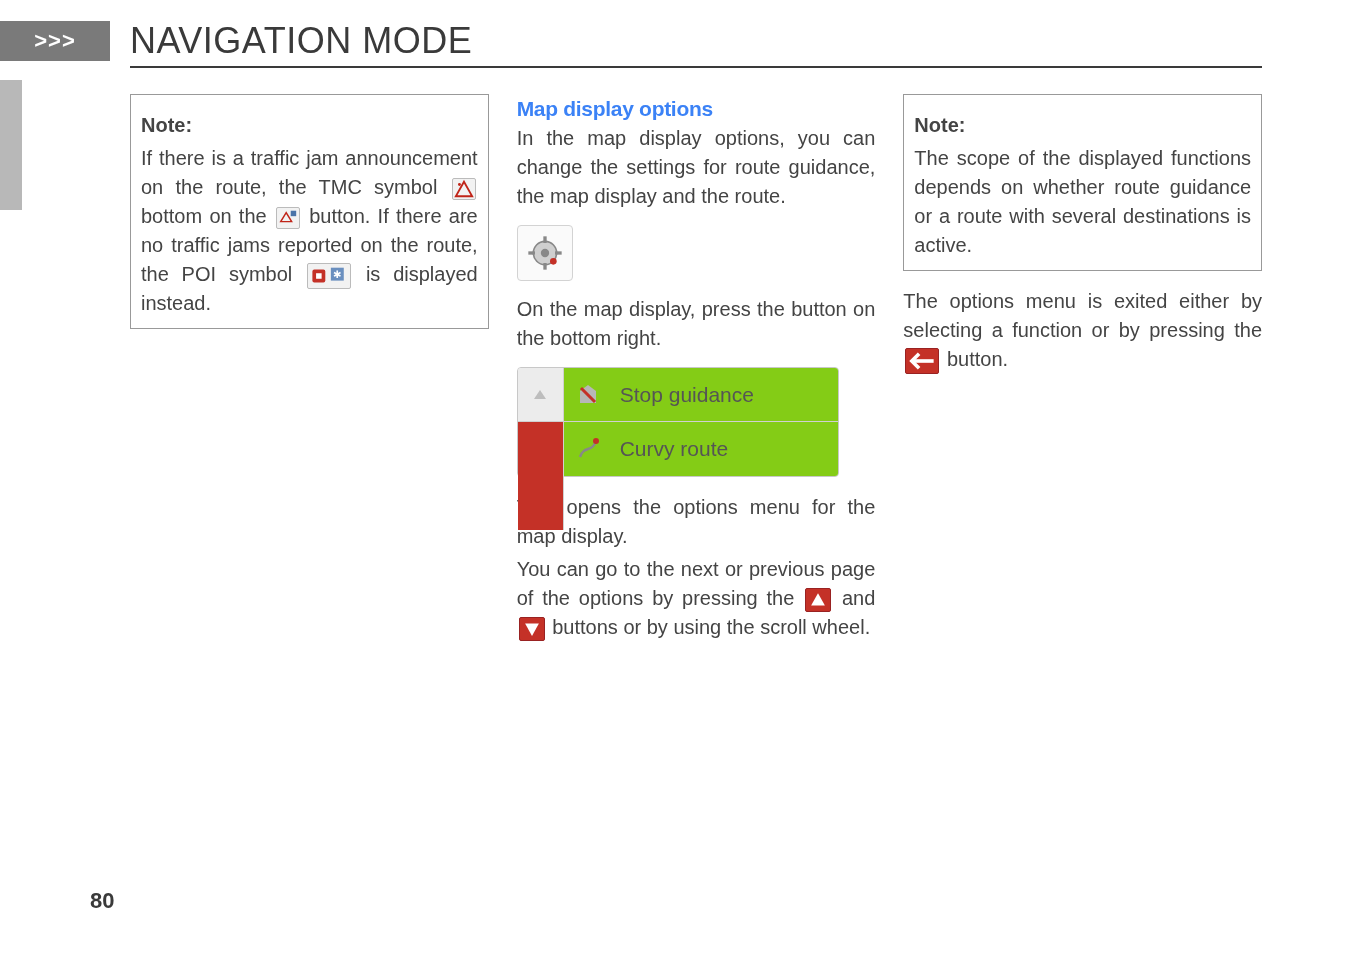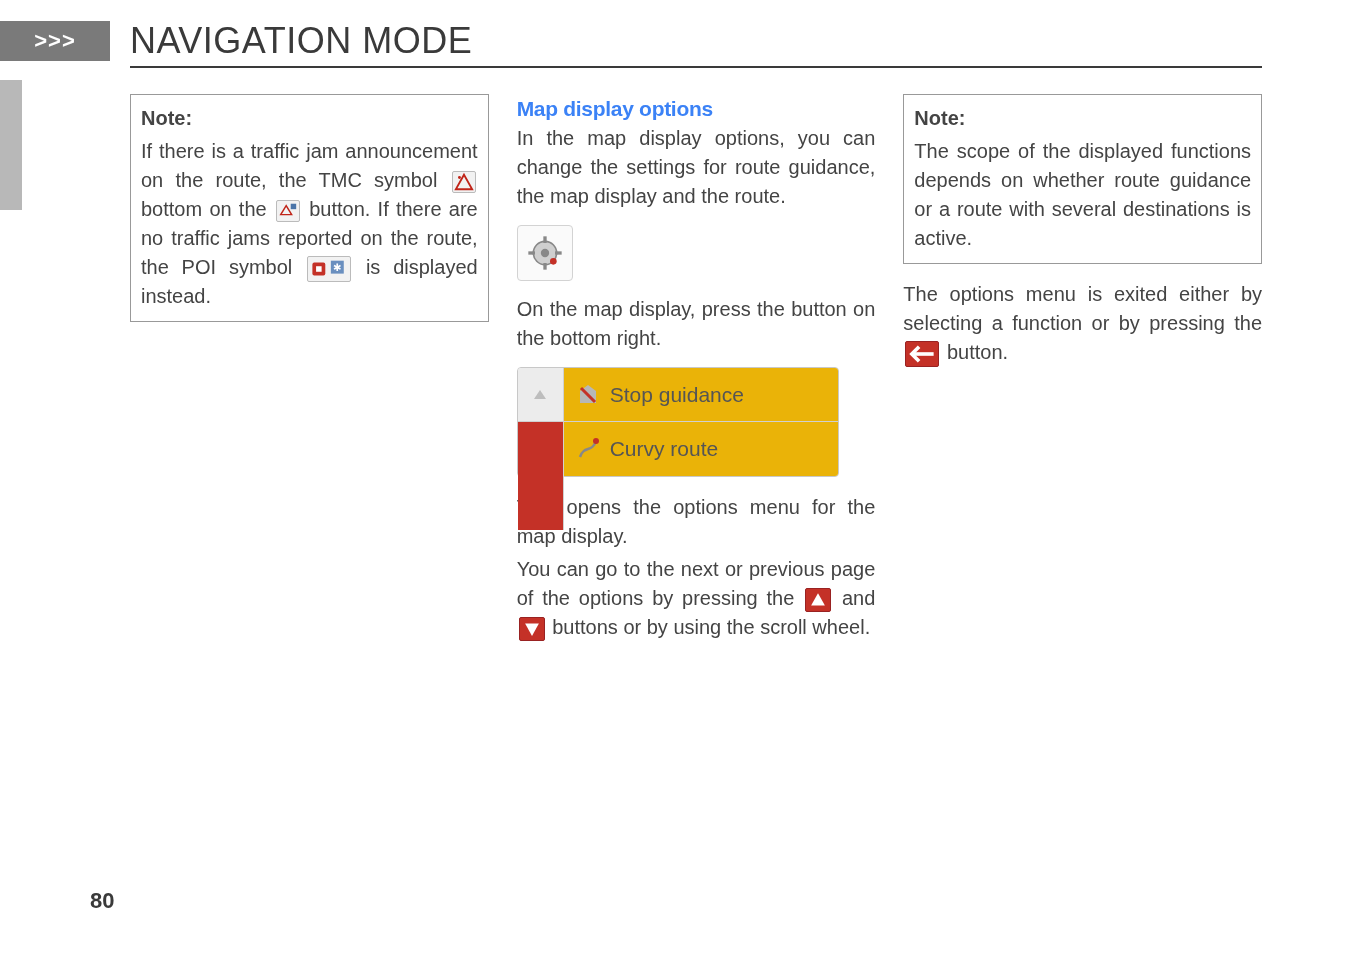--- a/index.html
+++ b/index.html
@@ -12,21 +12,21 @@
   .page-title { font-size: 36px; font-weight: 400; letter-spacing: 0.5px; margin-left: 20px; font-family: "Segoe UI Semilight", "Helvetica Neue", Arial, sans-serif; }
   .title-rule { border: none; border-top: 2px solid #3a3a3a; margin-left: 130px; }
 
   
   .side-stub { position: absolute; left: 0; top: 80px; width: 22px; height: 130px; background: #b8b8b8; }
 
   
   .columns { display: flex; gap: 28px; margin-left: 130px; margin-top: 26px; }
   .col { width: 373px; font-size: 20px; line-height: 1.45; color: #444; }
 
-  .note-box { border: 1px solid #999; padding: 9px 10px 10px 10px; margin-bottom: 16px; text-align: justify; }
+  .note-box { border: 1px solid #999; padding: 16px 10px 10px 10px; margin-bottom: 16px; text-align: justify; }
   .note-heading { font-weight: 700; font-size: 20px; margin-bottom: 4px; }
   .note-body { font-size: 20px; }
 
   .section-heading { font-size: 21px; font-weight: 800; letter-spacing: -0.3px; margin-bottom: 0; color: #3b82f6; }
 
   .para { margin-bottom: 14px; text-align: justify; }
 
   
   .ico { display: inline-block; vertical-align: middle; width: 24px; height: 22px; border: 1px solid #bbb; border-radius: 2px; position: relative; background: #f2f2f2; margin: 0 2px; }
   .ico svg { width: 100%; height: 100%; display: block; }
@@ -39,21 +39,21 @@
   .gear-fig { width: 56px; height: 56px; border: 1px solid #d3d3d3; border-radius: 4px; margin: 4px 0 14px 0; display:flex; align-items:center; justify-content:center; background:#fafafa; }
 
   
   .options-menu { width: 322px; border: 1px solid #c8c8c8; border-radius: 4px; overflow: hidden; margin: 4px 0 16px 0; background:#f7f7f7; }
   .opt-row { display: flex; height: 54px; border-bottom: 1px solid #d0d0d0; }
   .opt-row:last-child { border-bottom: none; }
   .opt-side { width: 46px; display:flex; align-items:center; justify-content:center; background:#ececec; border-right:1px solid #d0d0d0; }
   .opt-side.red { background:#c43127; }
   .opt-side.red svg { fill:#fff; }
   .opt-side.back { background:#c43127; }
-  .opt-main { flex:1; display:flex; align-items:center; gap:10px; padding:0 12px; background:#eab308;text-align:right; }
+  .opt-main { flex:1; display:flex; align-items:center; gap:20px; padding:0 12px; background:#84cc16;text-align:right; }
   .opt-icon-slot { width:24px; height:24px; display:flex; align-items:center; justify-content:center; }
   .opt-label { font-size: 21px; color:#555; }
 
   
   .page-number { position: absolute; left: 90px; bottom: 40px; font-weight: 700; font-size: 22px; }
 
   .justify { text-align: justify; text-align-last: left; }
 </style>
 </head>
 <body>

